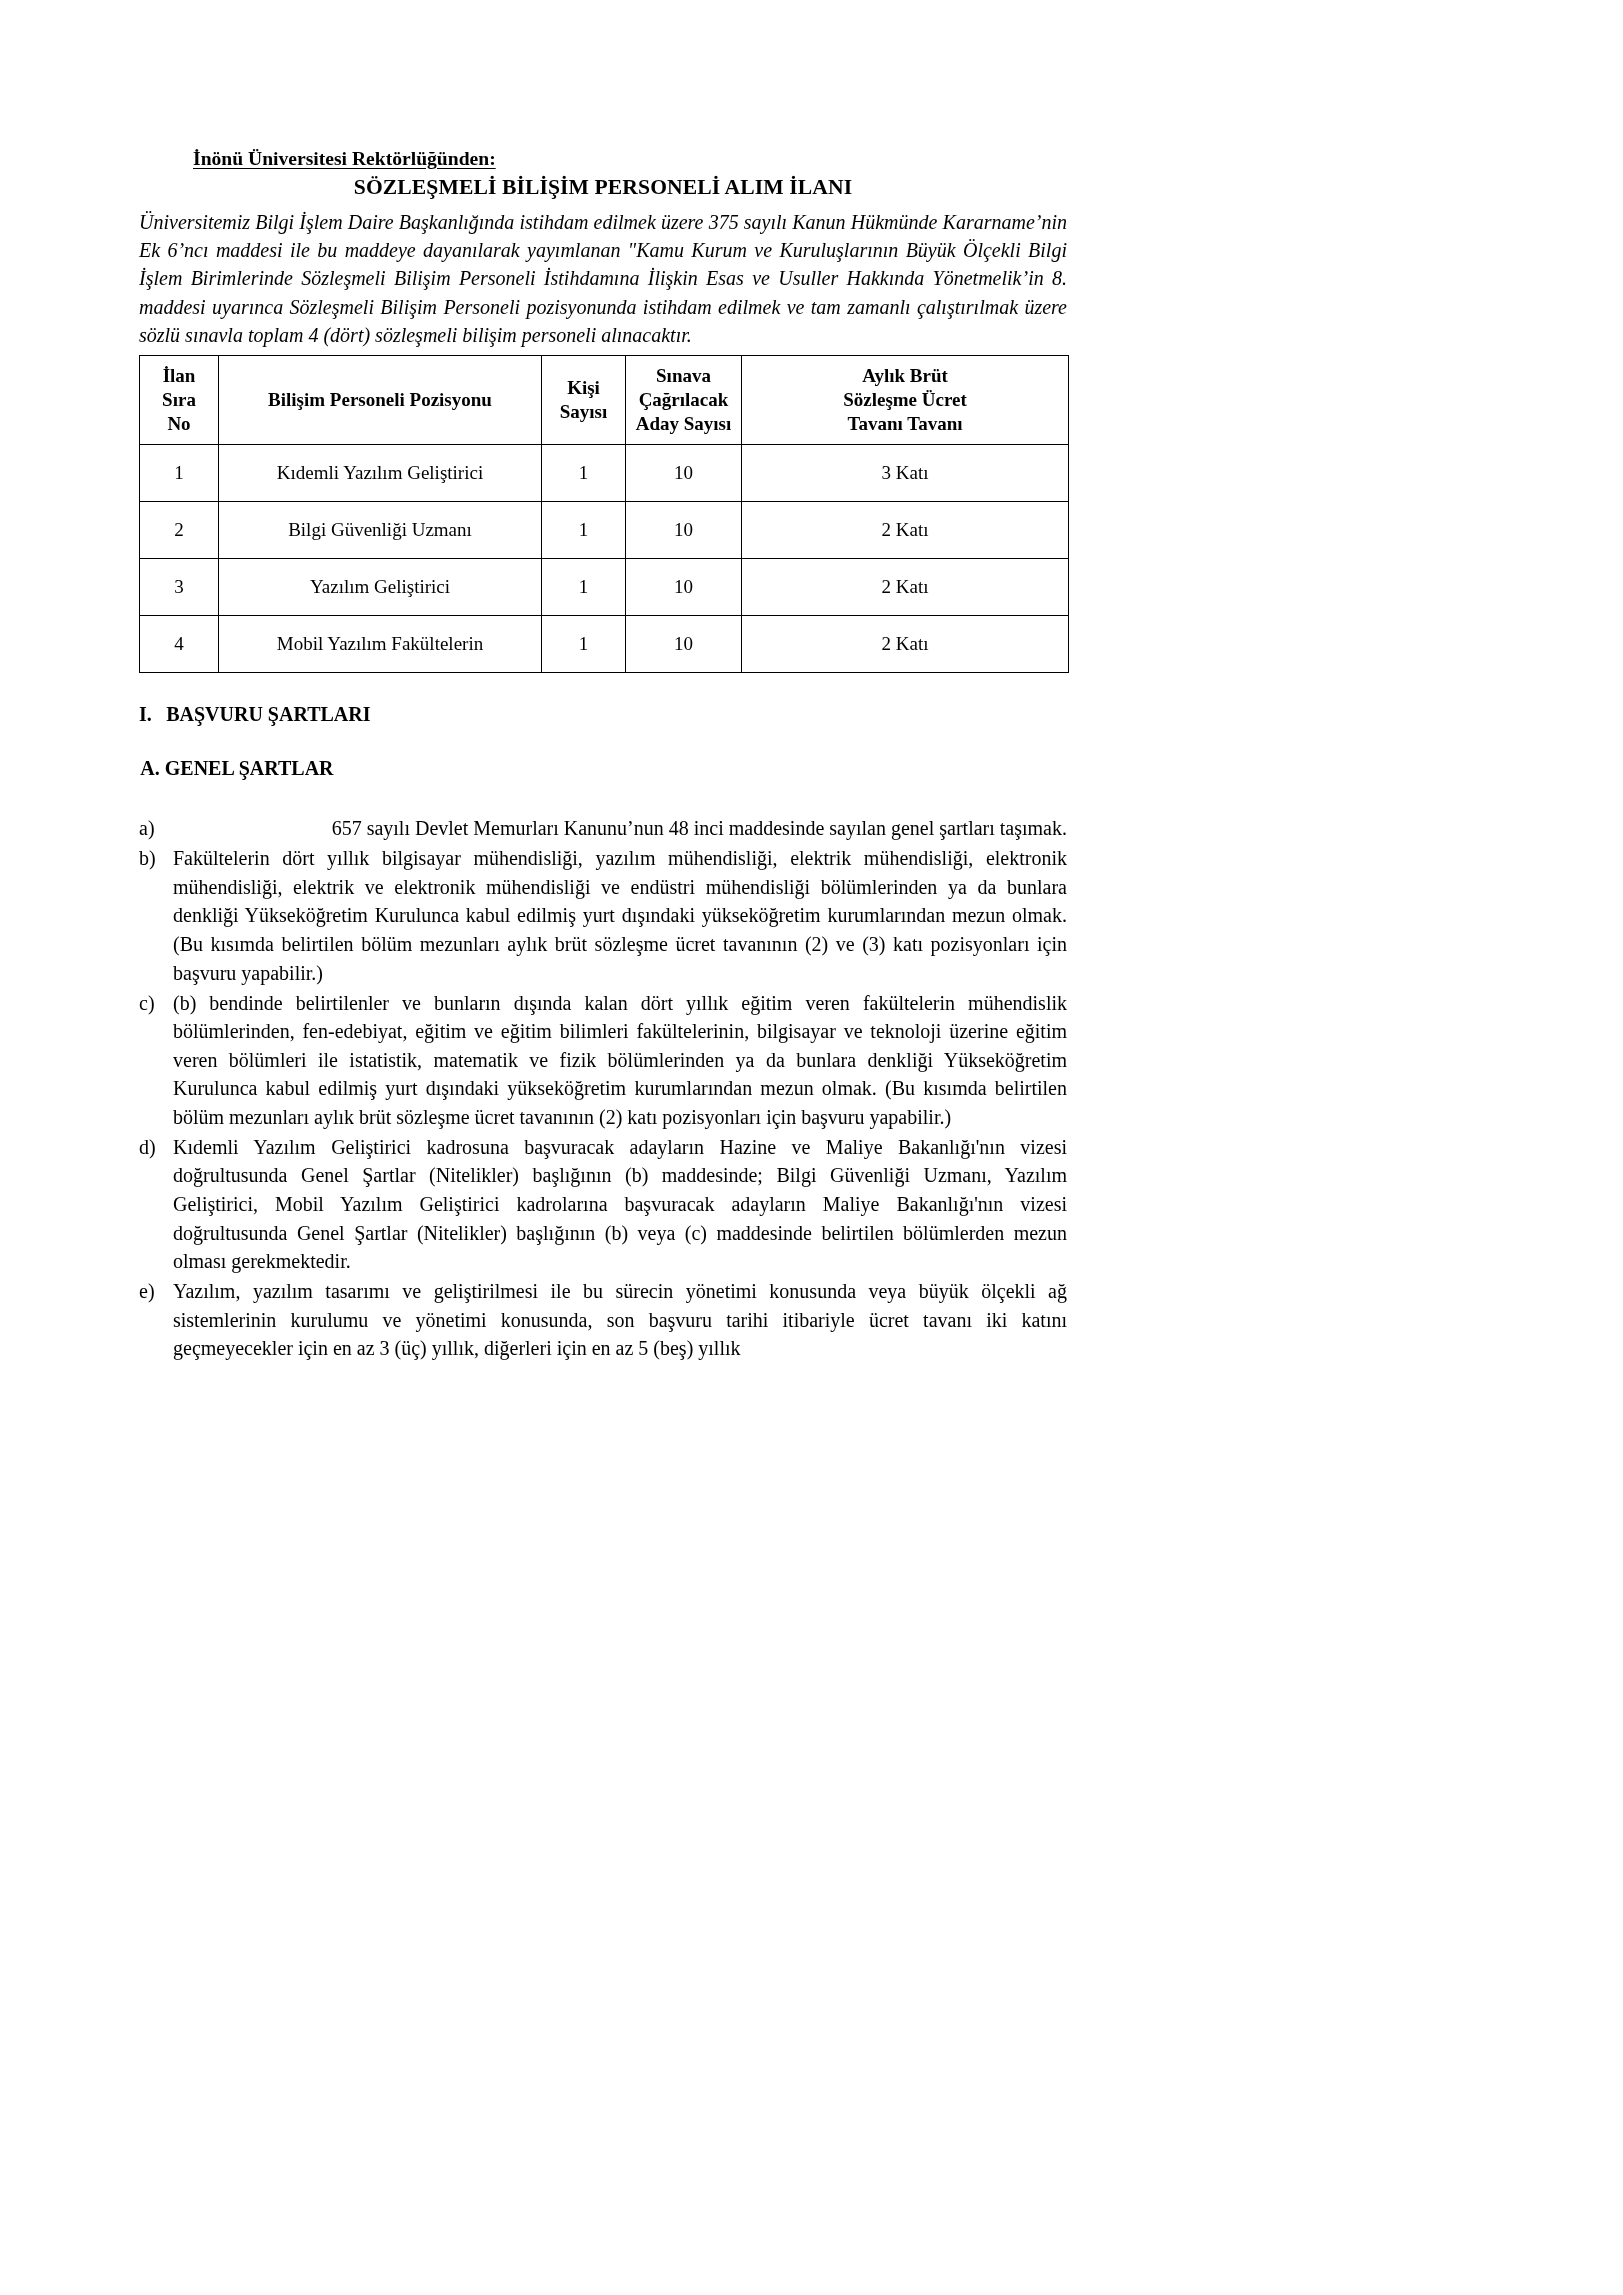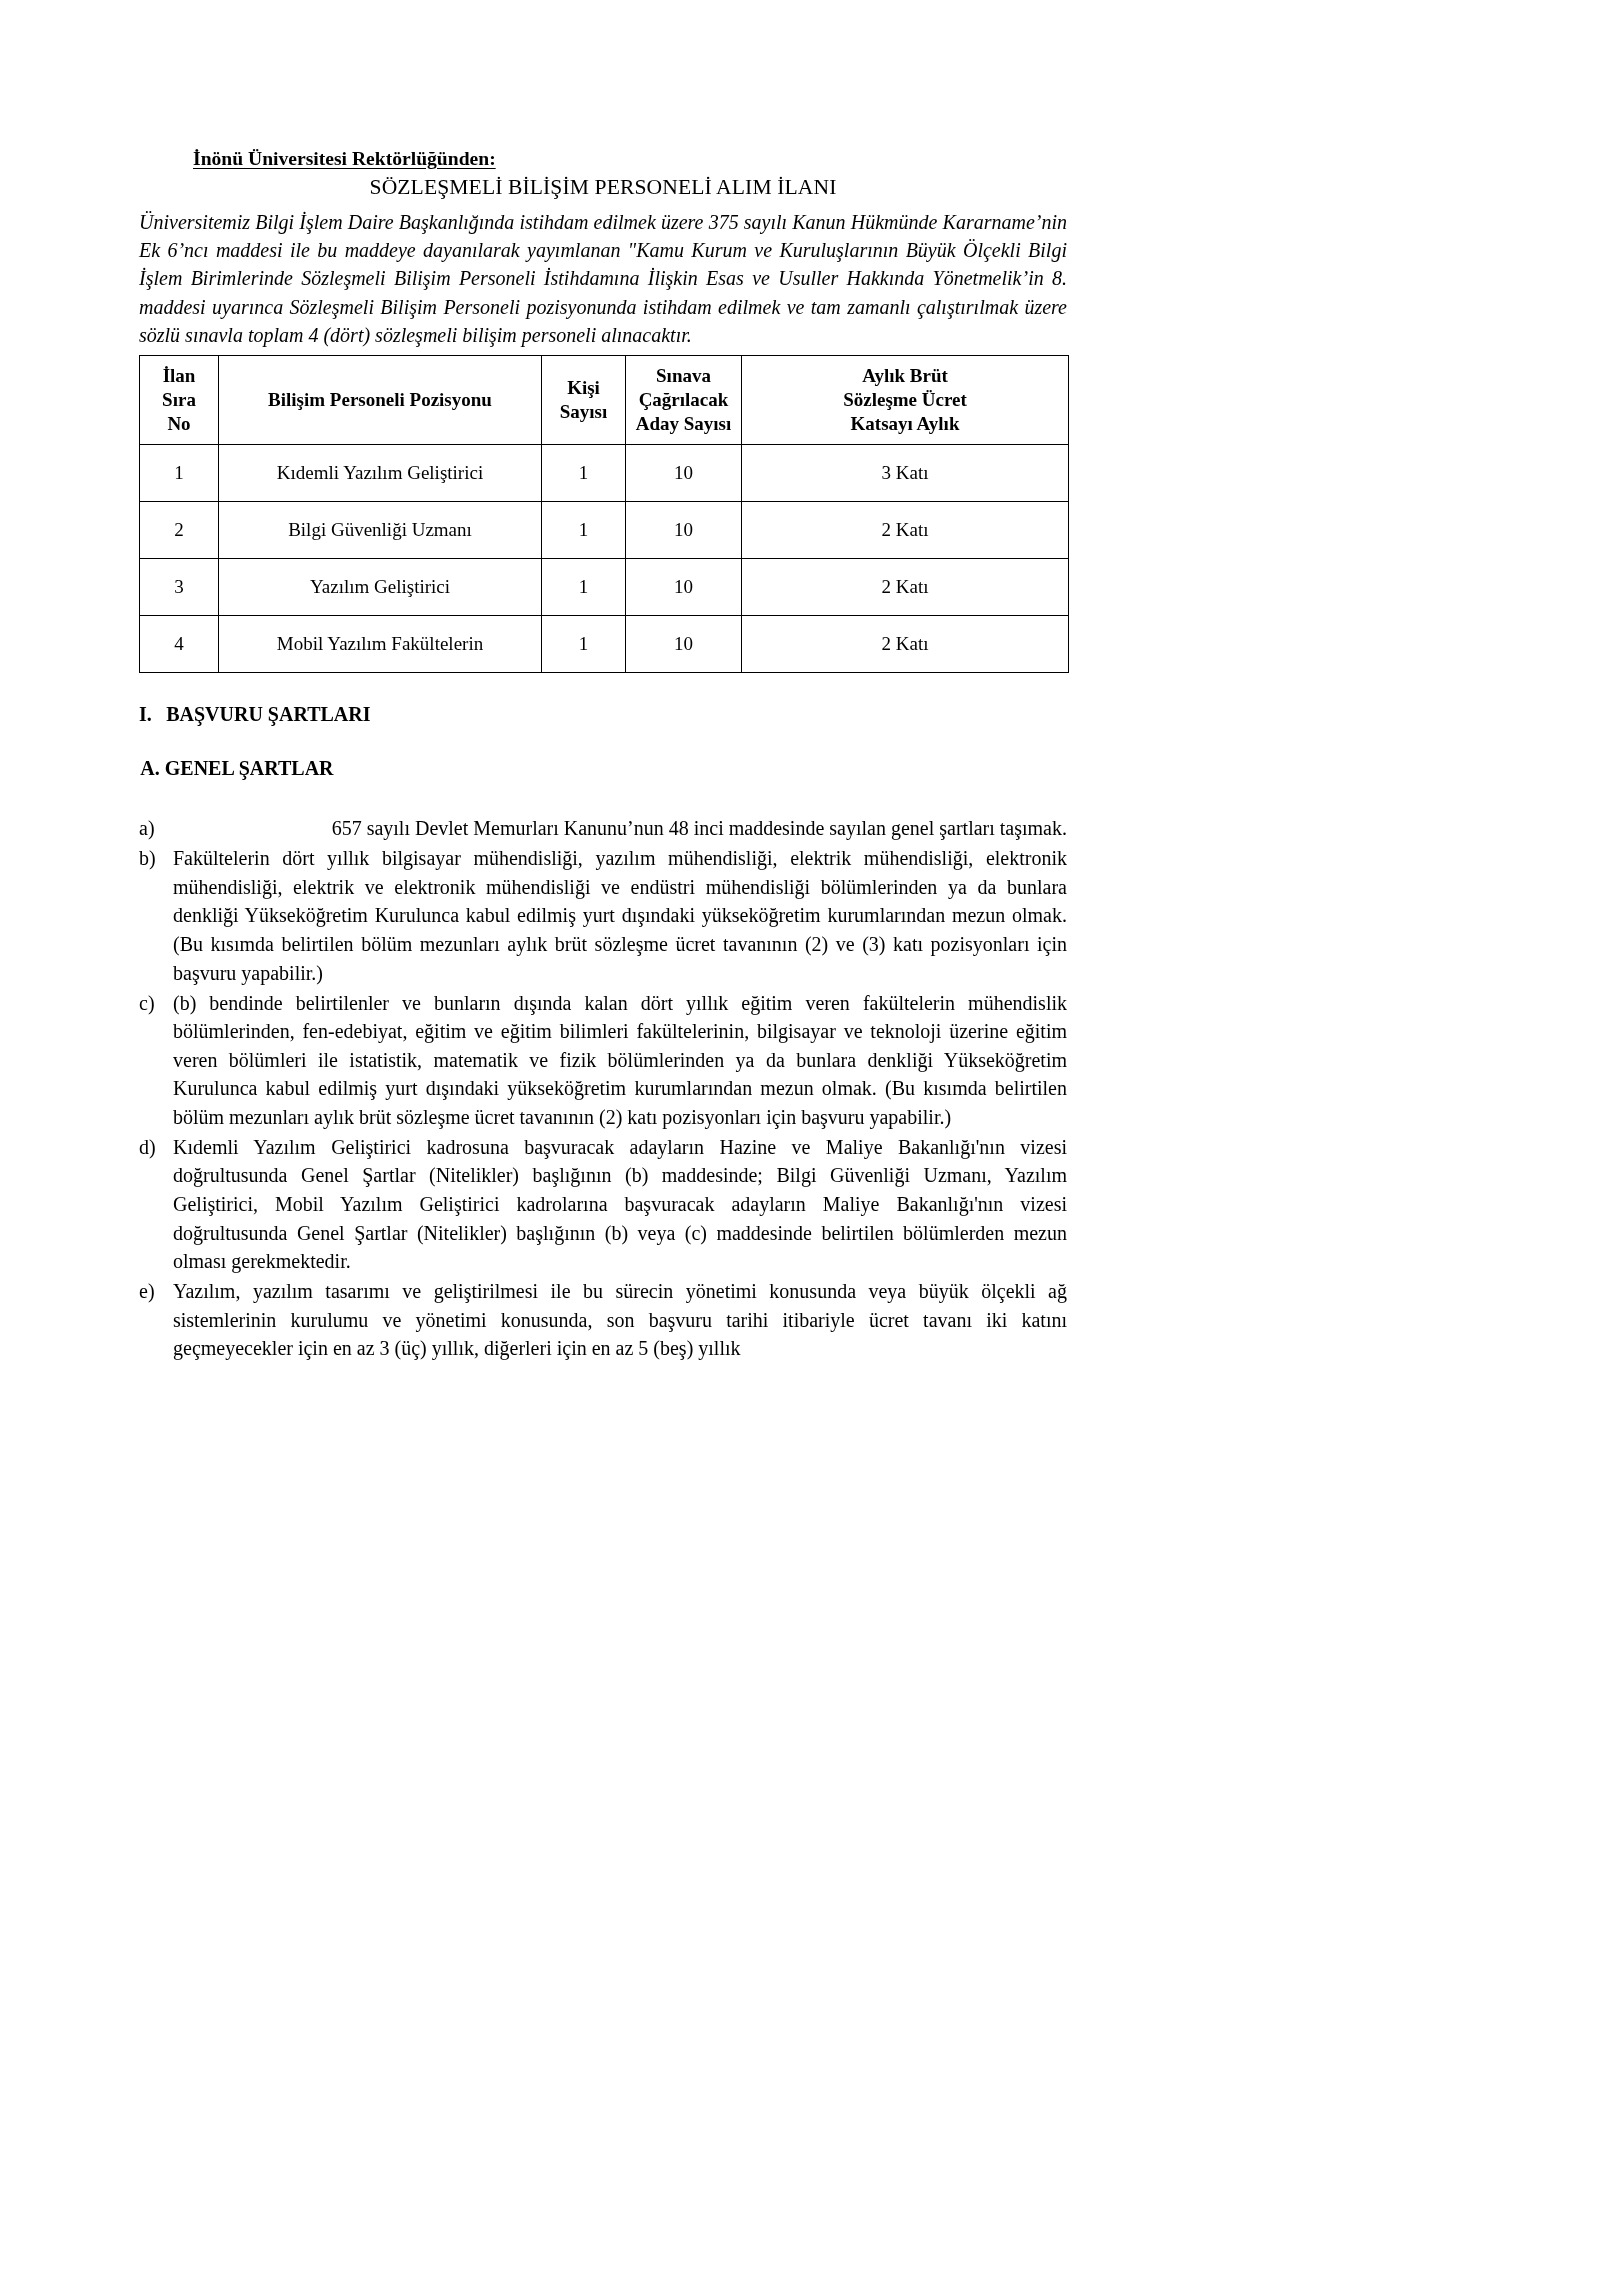--- a/index.html
+++ b/index.html
@@ -36,21 +36,21 @@
     line-height: 1.18;
     margin-left: 54px;
     margin-bottom: 5.2px;
   }
   .org-line span {
     text-decoration: underline;
     text-underline-offset: 2.6px;
   }
   .doc-title {
     font-size: 21.6px;
-    font-weight: normal;
+    font-weight: bold;
     text-align: center;
     line-height: 1.2;
     margin: 0 0 6.5px 0;
     letter-spacing: 0.1px;
   }
 
   
   .intro {
     font-size: 20px;
     line-height: 1.42;
@@ -177,21 +177,21 @@
               <span class="hdr-multi">Sayısı</span>
             </th>
             <th>
               <span class="hdr-multi">Sınava</span>
               <span class="hdr-multi">Çağrılacak</span>
               <span class="hdr-multi">Aday Sayısı</span>
             </th>
             <th>
               <span class="hdr-multi">Aylık Brüt</span>
               <span class="hdr-multi">Sözleşme Ücret</span>
-              <span class="hdr-multi">Katsayı Aylık</span>
+              <span class="hdr-multi">Tavanı Tavanı</span>
             </th>
           </tr>
         </thead>
         <tbody>
           <tr>
             <td>1</td>
             <td>Kıdemli Yazılım Geliştirici</td>
             <td>1</td>
             <td>10</td>
             <td>3 Katı</td>

